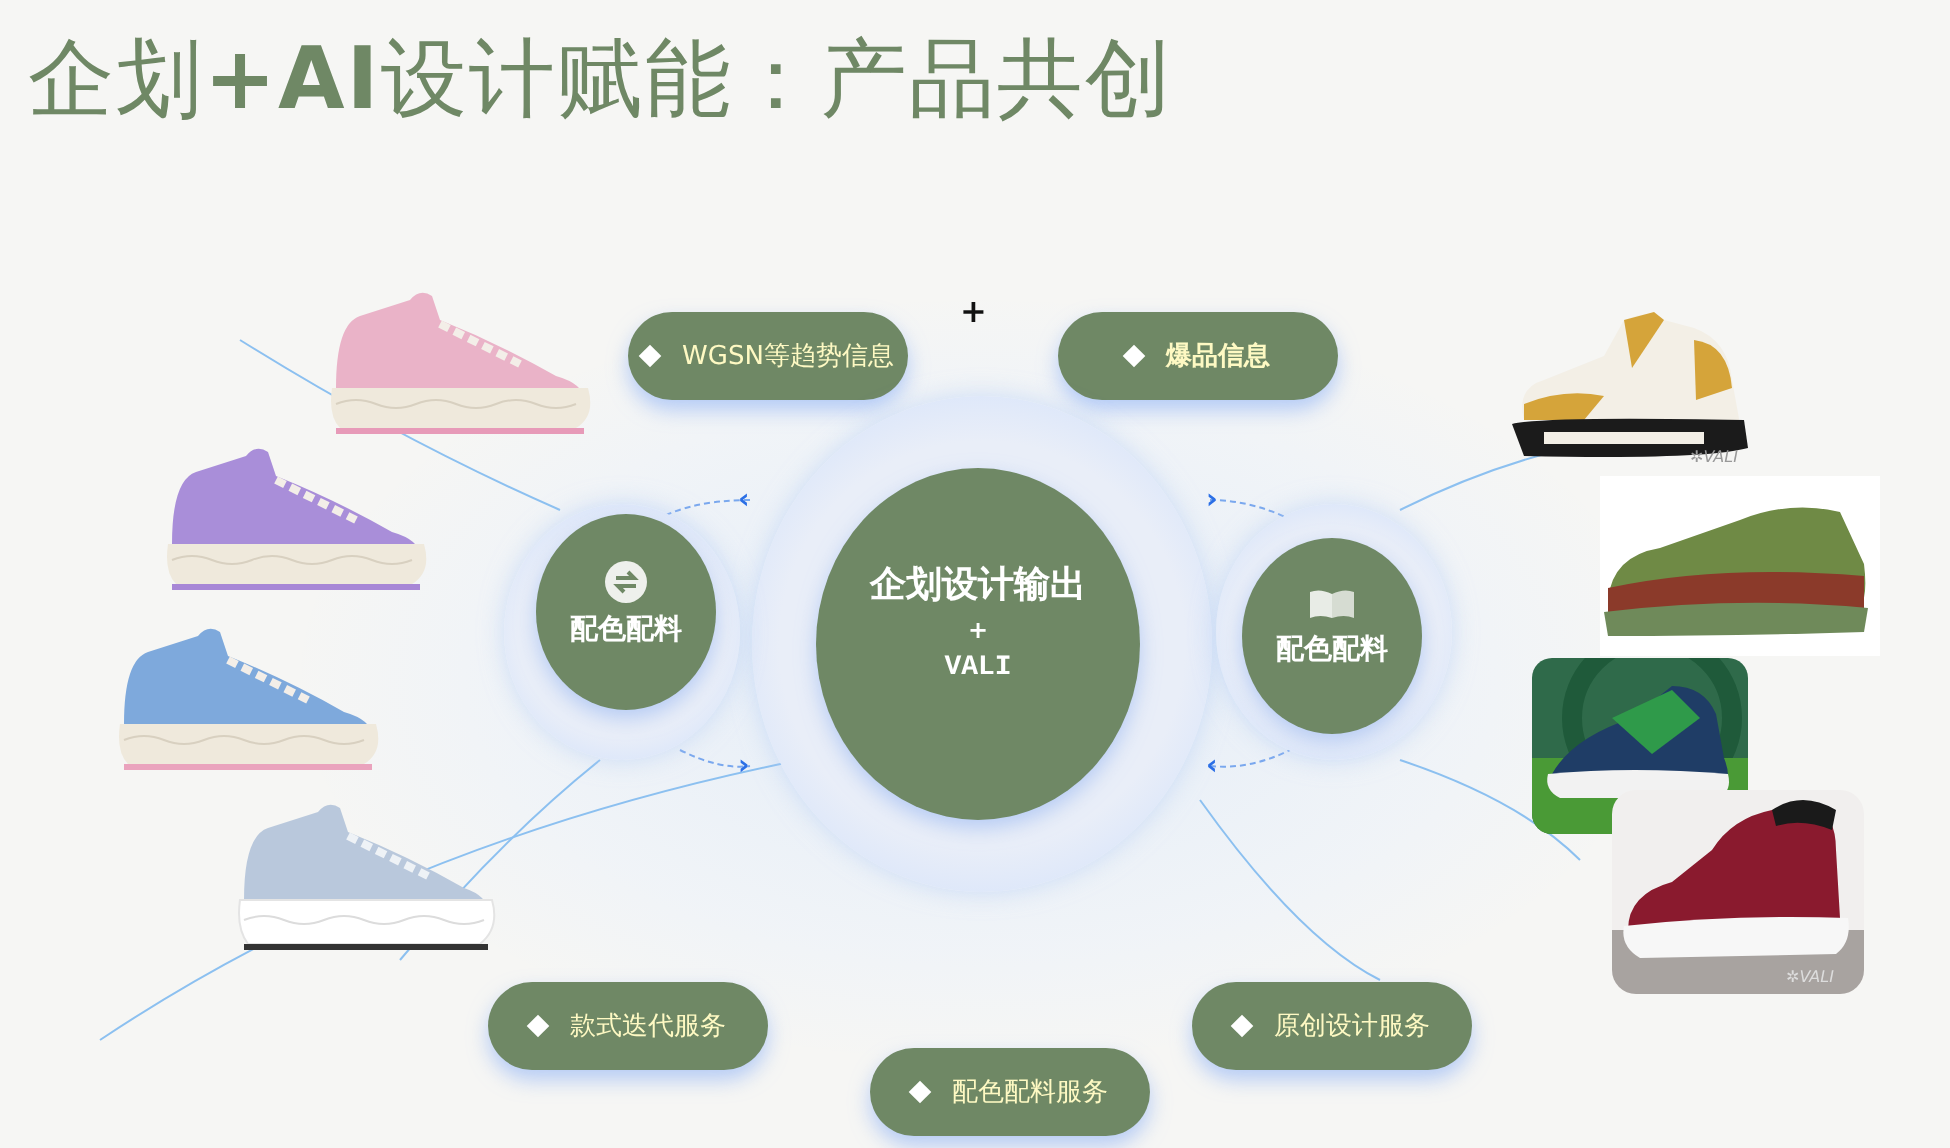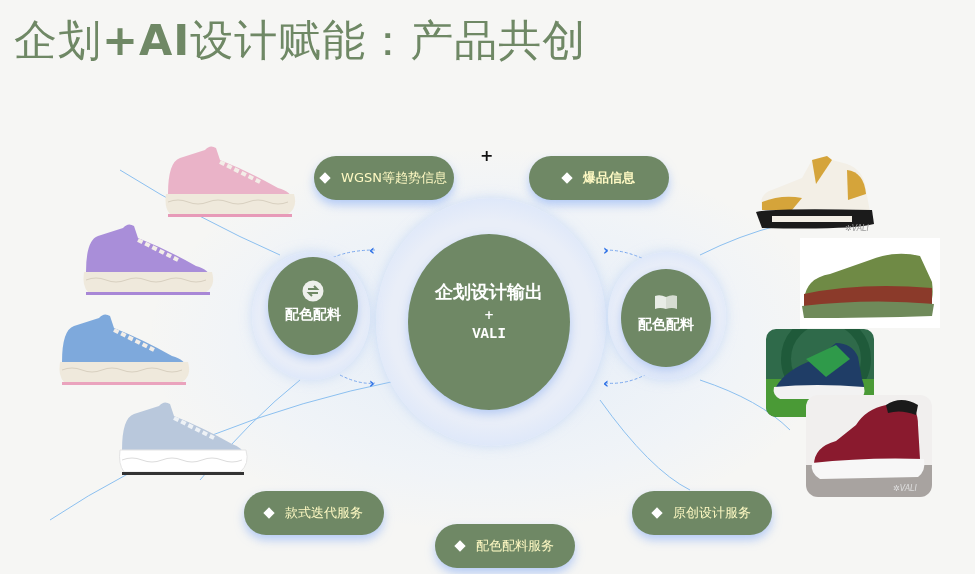--- a/index.html
+++ b/index.html
@@ -81,21 +81,21 @@
 </div>
 
 <div class="pill" style="left:244px;top:474px;width:140px;">
   <span class="diamond"></span>
   <span>款式迭代服务</span>
 </div>
 <div class="pill" style="left:435px;top:507px;width:140px;">
   <span class="diamond"></span>
   <span>配色配料服务</span>
 </div>
-<div class="pill" style="left:632px;top:474px;width:140px;">
+<div class="pill" style="left:596px;top:474px;width:140px;">
   <span class="diamond"></span>
   <span>原创设计服务</span>
 </div>
 
 <svg class="shoe" style="left:160px;top:142px;" width="140" height="82" viewBox="0 0 140 82">
   <path d="M8 52 Q8 20 20 16 L45 8 Q50 2 56 6 L60 18 Q90 30 118 46 Q132 50 132 58 L8 58 Z" fill="#eab3c8"></path>
   <path d="M6 52 H134 Q138 66 128 72 H10 Q4 66 6 52 Z" fill="#efe9dc"></path>
   <path d="M8 60 q10 -4 20 0 t20 0 t20 0 t20 0 t20 0 t20 0" stroke="#d8d0c0" fill="none"></path>
   <rect x="8" y="72" width="124" height="3" fill="#e79ab8"></rect>
   <path d="M60 20 L100 40" stroke="#f3eee8" stroke-width="4" stroke-dasharray="5,3"></path>

